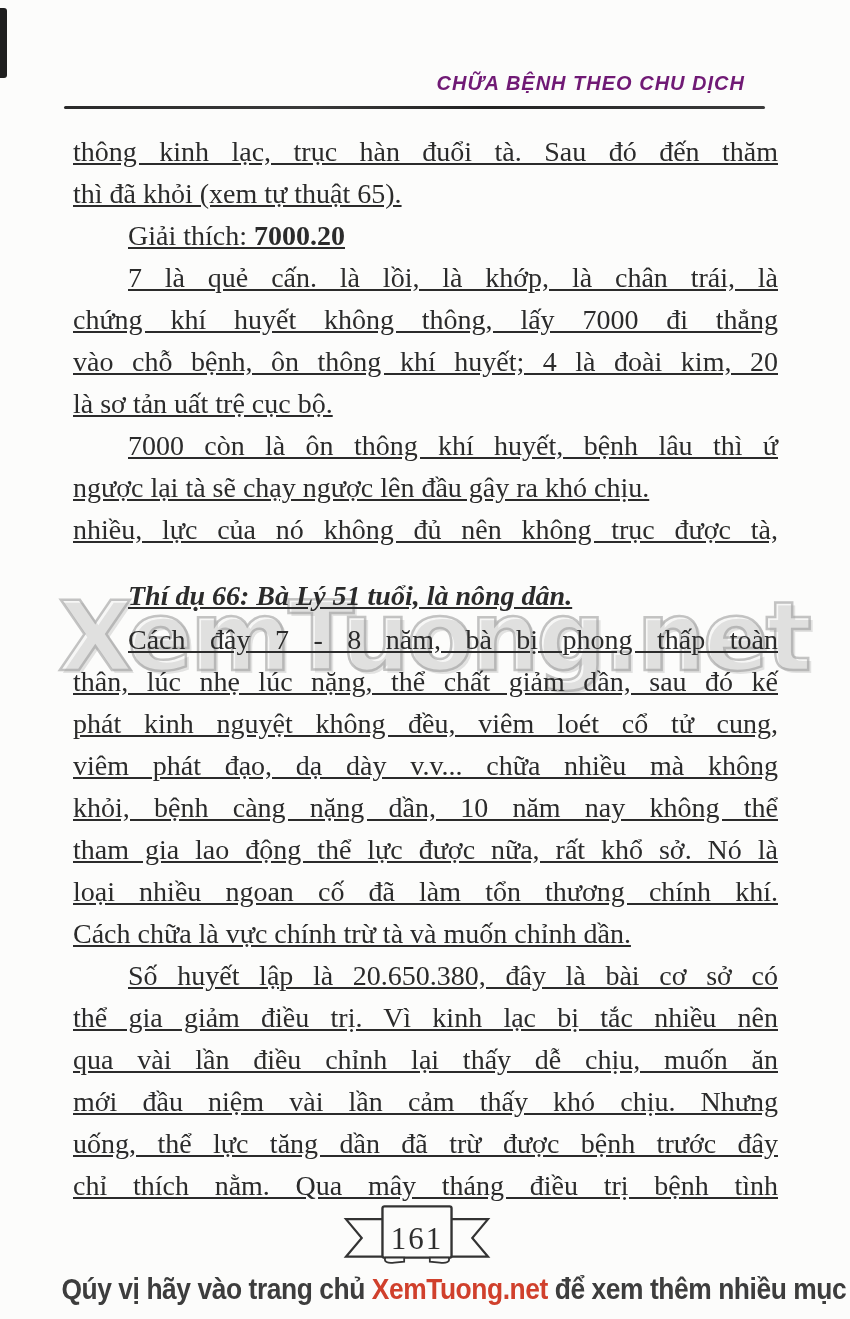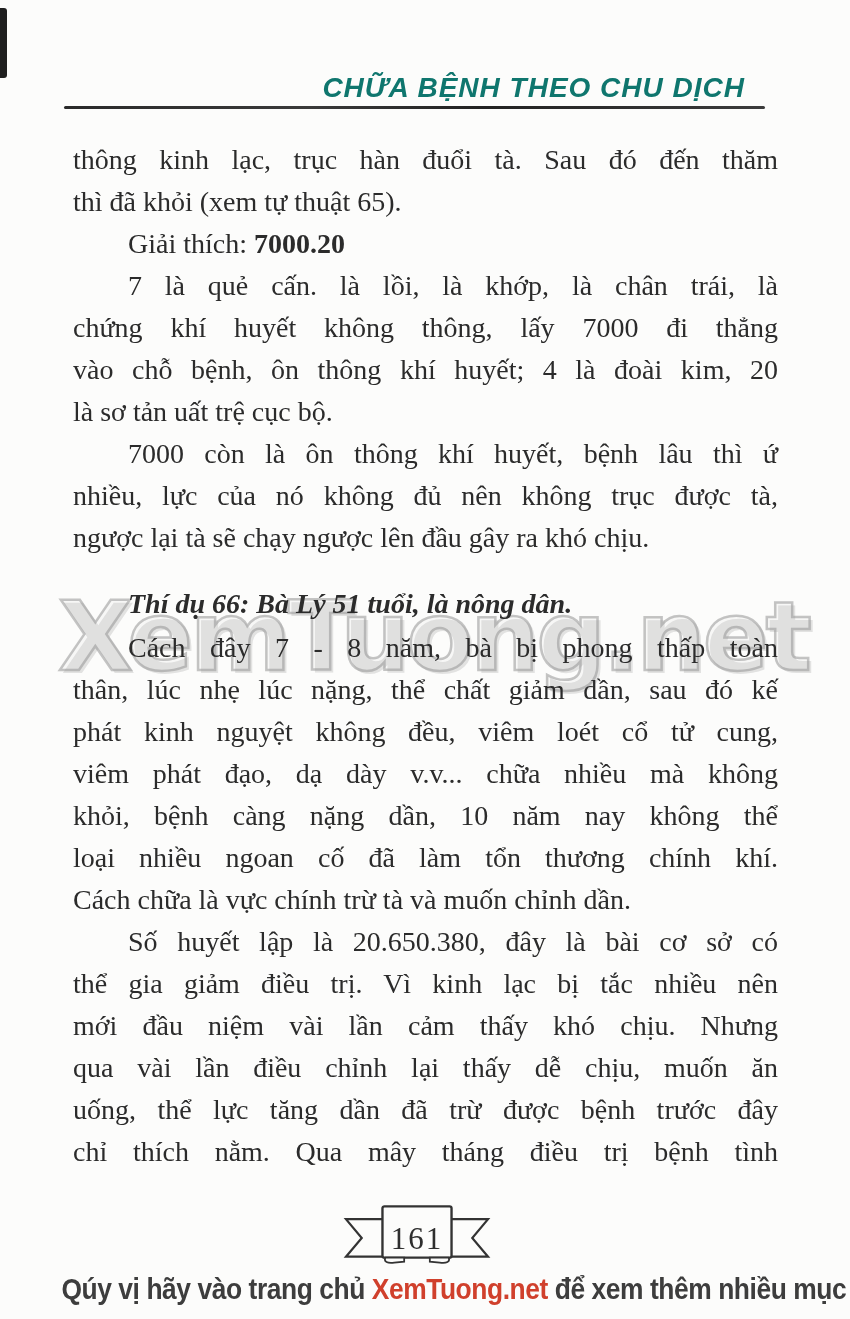--- a/index.html
+++ b/index.html
@@ -17,44 +17,45 @@
   .edge-mark{
     position:absolute;left:0;top:8px;width:7px;height:70px;
     background:#1f1f1f;border-radius:0 3px 3px 0;
   }
   
   .header-title{
     position:absolute;top:72px;left:0;right:105px;
     text-align:right;
     font-family:"Liberation Sans", sans-serif;
     font-style:italic;font-weight:700;
-    font-size:28px;letter-spacing:1px;
-    color:#0f766e;
+    font-size:20px;letter-spacing:1px;
+    color:#701a75;
   }
   .header-rule{
     position:absolute;top:106px;left:64px;width:701px;height:3px;
     background:linear-gradient(90deg,#2a2a2a 0%,#3a3a3a 35%,#222 60%,#3c3c3c 100%);
     border-radius:2px;
   }
   
   .watermark{
     position:absolute;top:588px;left:58px;width:738px;
     text-align:center;line-height:1;
     font-family:"DejaVu Sans", sans-serif;
     font-weight:800;font-size:97px;letter-spacing:-3px;
     color:rgba(210,210,210,0.10);
     -webkit-text-stroke:2.5px rgba(150,150,150,0.55);
     text-shadow:3px 3px 0 rgba(165,165,165,0.30);
     z-index:1;white-space:nowrap;
   }
   
   .body-text{
-    position:absolute;top:139px;left:73px;width:705px;
+    position:absolute;top:131px;left:73px;width:705px;
     font-size:28px;line-height:42px;
     z-index:2;
+    text-decoration:underline;
   }
   .line{width:100%;}
   .jl{text-align:justify;text-align-last:justify;}
   .jend{text-align:justify;text-align-last:left;}
   .ind{text-indent:55px;}
   .bold{font-weight:700;}
   .ex-heading{
     font-weight:700;font-style:italic;
     margin-top:24px;margin-bottom:2px;
     text-indent:55px;
@@ -108,41 +109,42 @@
 
     <div>
       <div class="line jl ind">7 là quẻ cấn. là lồi, là khớp, là chân trái, là</div>
       <div class="line jl">chứng khí huyết không thông, lấy 7000 đi thẳng</div>
       <div class="line jl">vào chỗ bệnh, ôn thông khí huyết; 4 là đoài kim, 20</div>
       <div class="line jend">là sơ tản uất trệ cục bộ.</div>
     </div>
 
     <div>
       <div class="line jl ind">7000 còn là ôn thông khí huyết, bệnh lâu thì ứ</div>
+      <div class="line jend">ngược lại tà sẽ chạy ngược lên đầu gây ra khó chịu.</div>
       <div class="line jl">nhiều, lực của nó không đủ nên không trục được tà,</div>
-      <div class="line jend">ngược lại tà sẽ chạy ngược lên đầu gây ra khó chịu.</div>
     </div>
 
     <div class="line ex-heading">Thí dụ 66: Bà Lý 51 tuổi, là nông dân.</div>
 
     <div>
       <div class="line jl ind">Cách đây 7 - 8 năm, bà bị phong thấp toàn</div>
       <div class="line jl">thân, lúc nhẹ lúc nặng, thể chất giảm dần, sau đó kế</div>
       <div class="line jl">phát kinh nguyệt không đều, viêm loét cổ tử cung,</div>
       <div class="line jl">viêm phát đạo, dạ dày v.v... chữa nhiều mà không</div>
       <div class="line jl">khỏi, bệnh càng nặng dần, 10 năm nay không thể</div>
+      <div class="line jl">tham gia lao động thể lực được nữa, rất khổ sở. Nó là</div>
       <div class="line jl">loại nhiều ngoan cố đã làm tổn thương chính khí.</div>
       <div class="line jend">Cách chữa là vực chính trừ tà và muốn chỉnh dần.</div>
     </div>
 
     <div>
       <div class="line jl ind">Số huyết lập là 20.650.380, đây là bài cơ sở có</div>
       <div class="line jl">thể gia giảm điều trị. Vì kinh lạc bị tắc nhiều nên</div>
+      <div class="line jl">qua vài lần điều chỉnh lại thấy dễ chịu, muốn ăn</div>
       <div class="line jl">mới đầu niệm vài lần cảm thấy khó chịu. Nhưng</div>
-      <div class="line jl">qua vài lần điều chỉnh lại thấy dễ chịu, muốn ăn</div>
       <div class="line jl">uống, thể lực tăng dần đã trừ được bệnh trước đây</div>
       <div class="line jl">chỉ thích nằm. Qua mây tháng điều trị bệnh tình</div>
     </div>
 
   </div>
 
   <div class="ribbon">
     <svg width="148" height="62" viewBox="0 0 150 62">
       <polygon points="3,17 47,17 47,55 3,55 19,36" fill="#fcfcfb" stroke="#333" stroke-width="2.2"></polygon>
       <polygon points="147,17 103,17 103,55 147,55 131,36" fill="#fcfcfb" stroke="#333" stroke-width="2.2"></polygon>

